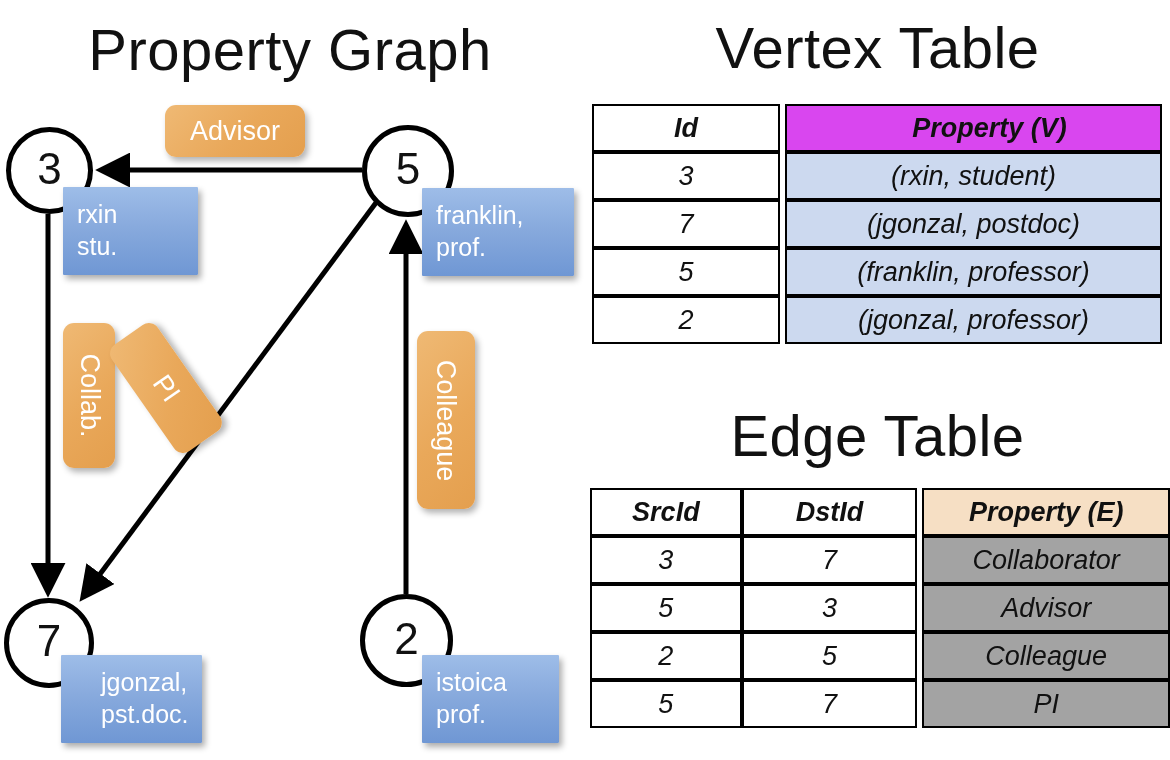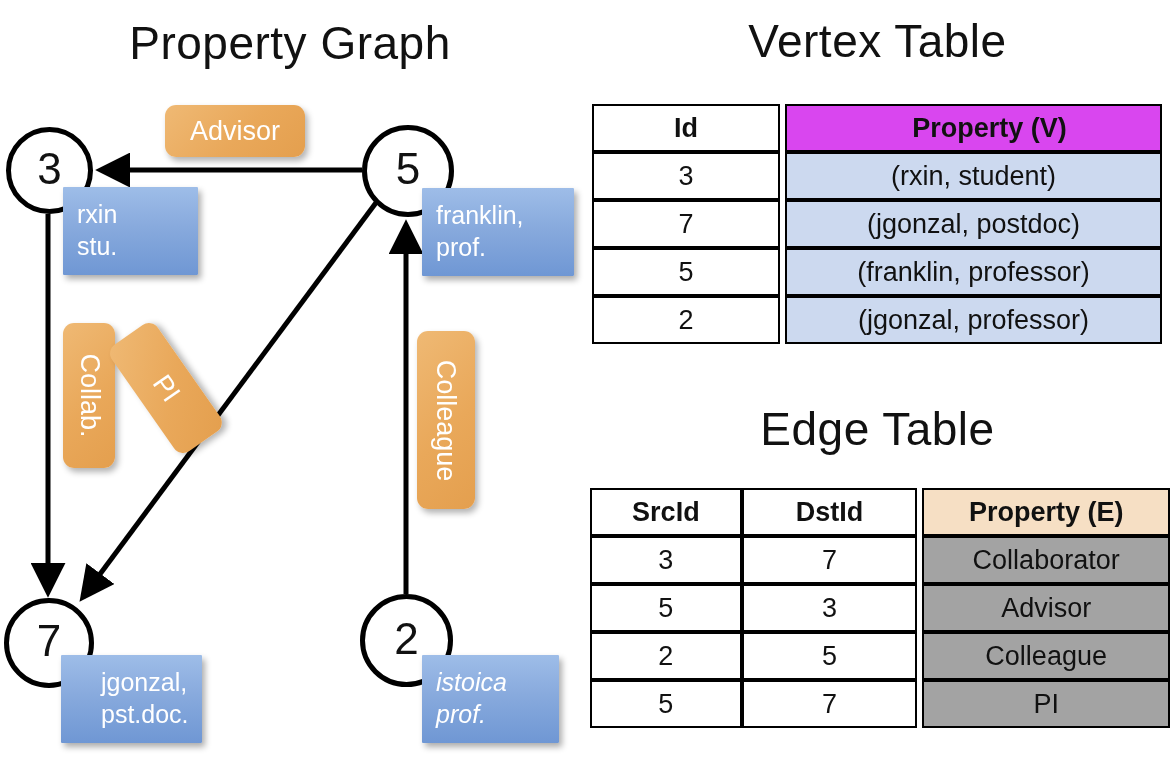--- a/index.html
+++ b/index.html
@@ -11,21 +11,21 @@
     width: 1170px; height: 760px;
     position: relative;
     overflow: hidden;
     font-family: "Liberation Sans", sans-serif;
     color: #000;
   }
 
   
   .section-title {
     position: absolute;
-    font-size: 46px;
+    font-size: 58px;
     font-weight: 400;
     letter-spacing: 0.5px;
     color: #111;
     white-space: nowrap;
     text-align: center;
   }
   #title-property-graph { left: 0; top: 16px; width: 580px; }
   #title-vertex-table   { left: 585px; top: 14px; width: 585px; }
   #title-edge-table     { left: 585px; top: 402px; width: 585px; }
 
@@ -64,21 +64,21 @@
     box-shadow: 3px 4px 6px rgba(0,0,0,0.33);
     color: #ffffff;
     font-size: 25px;
     line-height: 1.26;
     padding: 12px 14px 10px 14px;
     z-index: 4;
   }
   #prop-rxin     { left: 63px;  top: 187px; width: 135px; height: 88px; }
   #prop-franklin { left: 422px; top: 188px; width: 152px; height: 88px; }
   #prop-jgonzal  { left: 61px;  top: 655px; width: 141px; height: 88px; padding-left: 40px; }
-  #prop-istoica  { left: 422px; top: 655px; width: 137px; height: 88px; font-style: italic; }
+  #prop-istoica  { left: 422px; top: 655px; width: 137px; height: 88px; }
 
   
   .edge-label {
     position: absolute;
     border-radius: 11px;
     background: linear-gradient(135deg, #efb974 0%, #e9a85a 55%, #e49f4e 100%);
     box-shadow: 3px 4px 6px rgba(0,0,0,0.30);
     color: #ffffff;
     font-size: 27px;
     display: flex;
@@ -97,20 +97,21 @@
     transform: rotate(-35deg);
   }
   #edge-label-pi .vtext { transform: rotate(90deg); }
   .vtext { display: inline-block; }
 
   
   .data-table {
     position: absolute;
     border-collapse: separate;
     border-spacing: 0;
+    font-style: italic;
   }
   .data-table td, .data-table th {
     border: 2px solid #000;
     font-weight: 400;
     font-size: 27px;
     text-align: center;
     padding: 6px 4px;
     height: 48px;
     background: #fff;
     color: #111;

